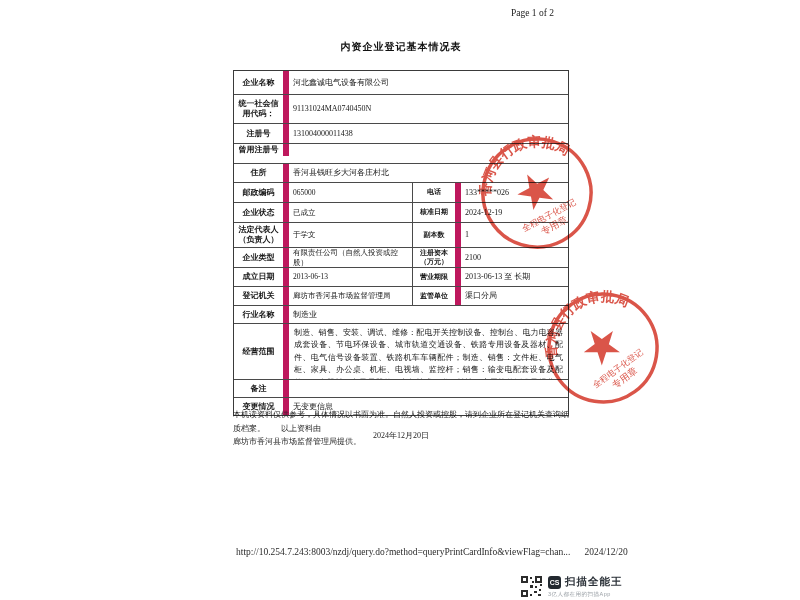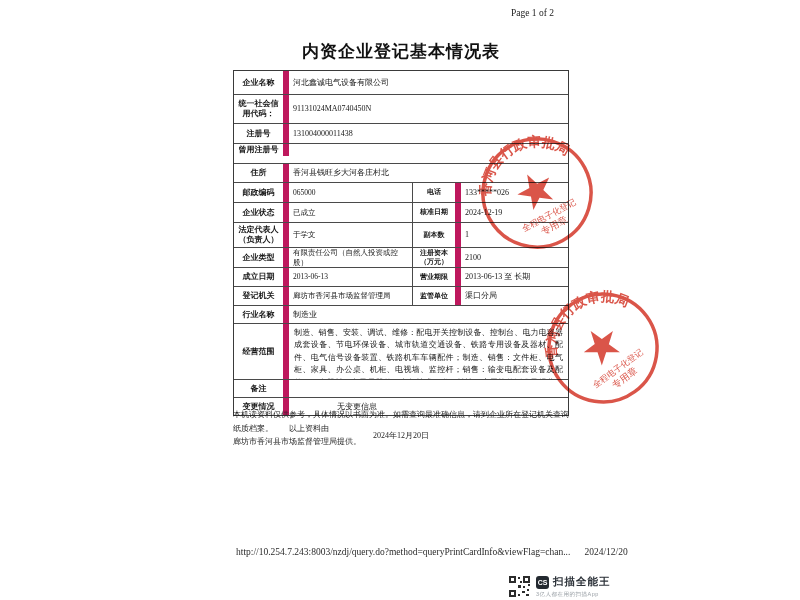--- a/index.html
+++ b/index.html
@@ -5,21 +5,21 @@
   html,body{margin:0;padding:0;}
   body{
     width:800px;height:600px;position:relative;overflow:hidden;
     background:#ffffff;
     font-family:"Liberation Serif","DejaVu Serif",serif;
     color:#1b1b1b;
   }
   .abs{position:absolute;}
   
   #page-indicator{left:511px;top:8px;font-size:9.5px;color:#222;}
-  #doc-title{left:233px;top:40px;width:336px;text-align:center;font-size:17px;font-weight:bold;letter-spacing:1px;color:#111;}
+  #doc-title{left:233px;top:40px;width:336px;text-align:center;font-size:10px;font-weight:bold;letter-spacing:1px;color:#111;}
   
   #regTable{
     left:233px;top:70px;width:336px;
     border:1.5px solid #3a3a3a;
     font-size:8px;line-height:1.25;color:#161616;
     box-sizing:border-box;background:transparent;
   }
   .t-row{display:flex;align-items:stretch;border-bottom:1px solid #4a4a4a;}
   .t-row:last-child{border-bottom:none;}
   .cell{box-sizing:border-box;display:flex;align-items:center;overflow:hidden;}
@@ -37,33 +37,33 @@
   .t-row:nth-child(6){height:19px;}
   .t-row:nth-child(7){height:19px;}
   .t-row:nth-child(8){height:24px;}
   .t-row:nth-child(9){height:19px;}
   .t-row:nth-child(10){height:18px;}
   .t-row:nth-child(11){height:18px;}
   .t-row:nth-child(12){height:17px;}
   .t-row:nth-child(13){height:55px;}
   .t-row:nth-child(13) .vfull{display:block;padding:3px 5px;line-height:1.55;text-align:justify;}
   .t-row:nth-child(14){height:17px;}
-  .t-row:nth-child(15){height:17px;gap:44px;}
+  .t-row:nth-child(15){height:17px;}
   
   #footer-note{left:233px;top:408px;width:340px;font-size:8px;line-height:1.7;color:#1e1e1e;}
   #footer-date{left:233px;top:430px;width:336px;text-align:center;font-size:8px;color:#1e1e1e;}
   
   #url-line{left:236px;top:547px;font-size:9.5px;color:#2b2b2b;white-space:nowrap;}
   #url-line .gap{display:inline-block;width:14px;}
   
   .seal{opacity:.86;mix-blend-mode:multiply;pointer-events:none;}
   #seal-1{left:477px;top:133px;transform:rotate(-28deg);}
   #seal-2{left:543px;top:288px;transform:rotate(-36deg);}
   
-  #scanner{left:508px;top:574px;display:flex;align-items:flex-end;}
+  #scanner{left:520px;top:574px;display:flex;align-items:flex-end;}
   #qr{width:23px;height:23px;margin-right:5px;}
   #scanner-text{padding-top:1px;}
   #scanner-row1{display:flex;align-items:center;}
   #cs-badge{width:13px;height:13px;border-radius:3px;background:#232930;color:#fff;
     font-family:"Liberation Sans",sans-serif;font-size:7px;font-weight:bold;
     display:flex;align-items:center;justify-content:center;margin-right:4px;}
   #brand-name{font-family:"Liberation Sans",sans-serif;font-size:10.5px;font-weight:bold;color:#2b3138;letter-spacing:1px;}
   #tagline{font-family:"Liberation Sans",sans-serif;font-size:5.5px;color:#9aa0a6;margin-top:2px;letter-spacing:.5px;}
 </style>
 </head>
@@ -142,21 +142,21 @@
       <div class="cell label l1">备注</div>
       <div class="cell vfull"></div>
     </div>
     <div class="t-row">
       <div class="cell label l1">变更情况</div>
       <div class="cell vfull">无变更信息</div>
     </div>
   </div>
 
 <div id="footer-note" class="abs">
-  <div>本机读资料仅供参考，具体情况以书面为准。如需查询最准确信息，请到企业所在登记机关查询纸质档案。　　以上资料由</div>
+  <div>本机读资料仅供参考，具体情况以书面为准。自然人投资或控股，请到企业所在登记机关查询纸质档案。　　以上资料由</div>
   <div>廊坊市香河县市场监督管理局提供。</div>
 </div>
 <div id="footer-date" class="abs">2024年12月20日</div>
 
 <svg id="seal-1" class="abs seal" width="120" height="120" viewBox="-60 -60 120 120">
   <circle r="54" fill="none" stroke="#d4392b" stroke-width="3.5"></circle>
   <path id="sealArc1" d="M -45 16 A 47.5 47.5 0 1 1 45 16" fill="none"></path>
   <text font-size="13.5" font-weight="bold" fill="#d4392b">
     <textPath href="#sealArc1" startOffset="50%" text-anchor="middle">香河县行政审批局</textPath>
   </text>

